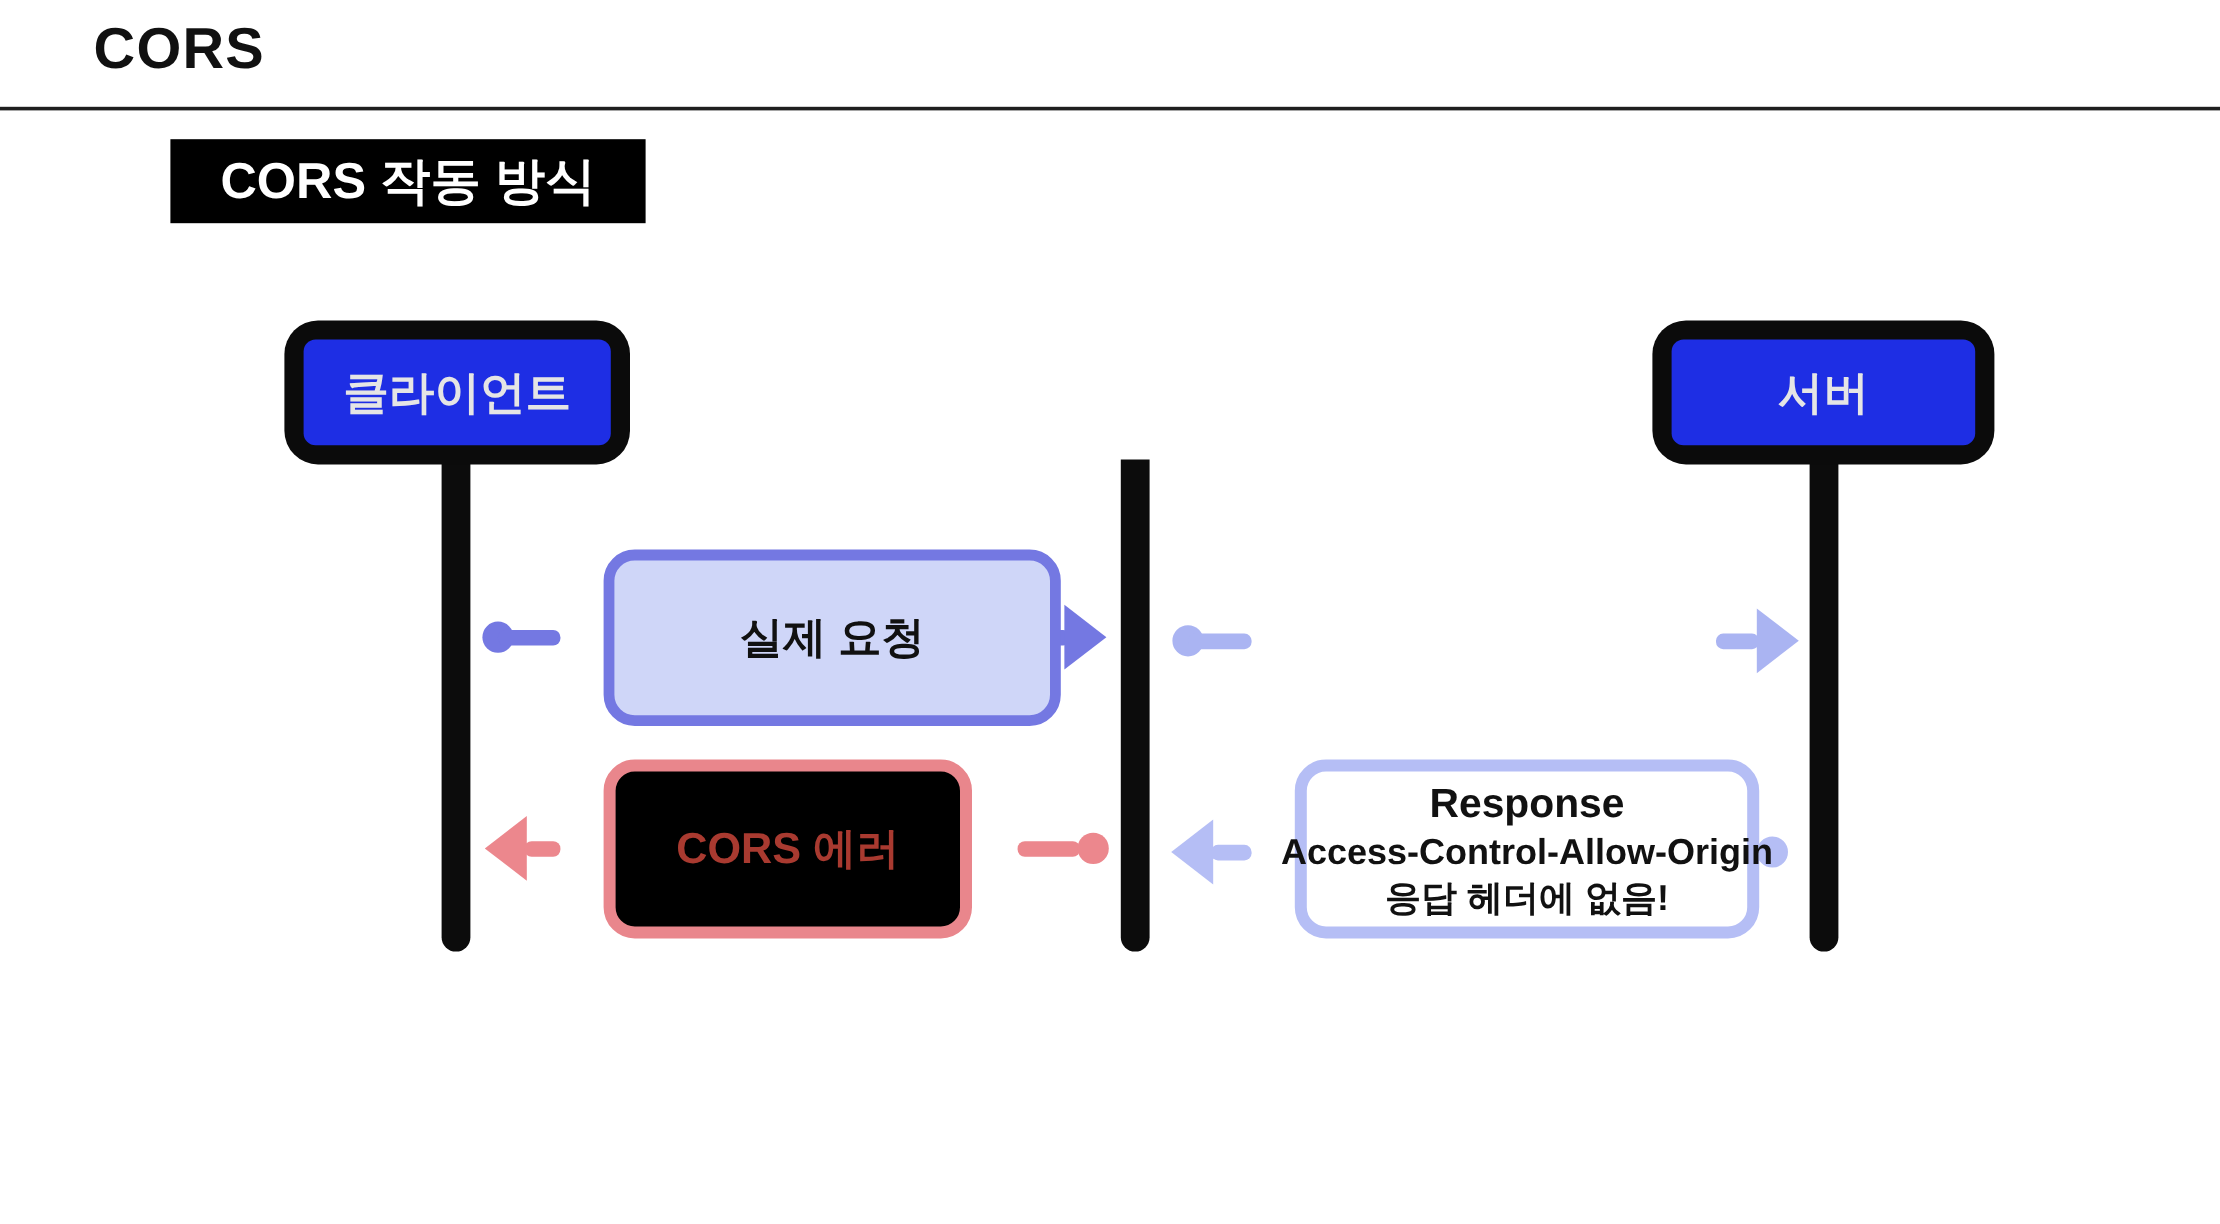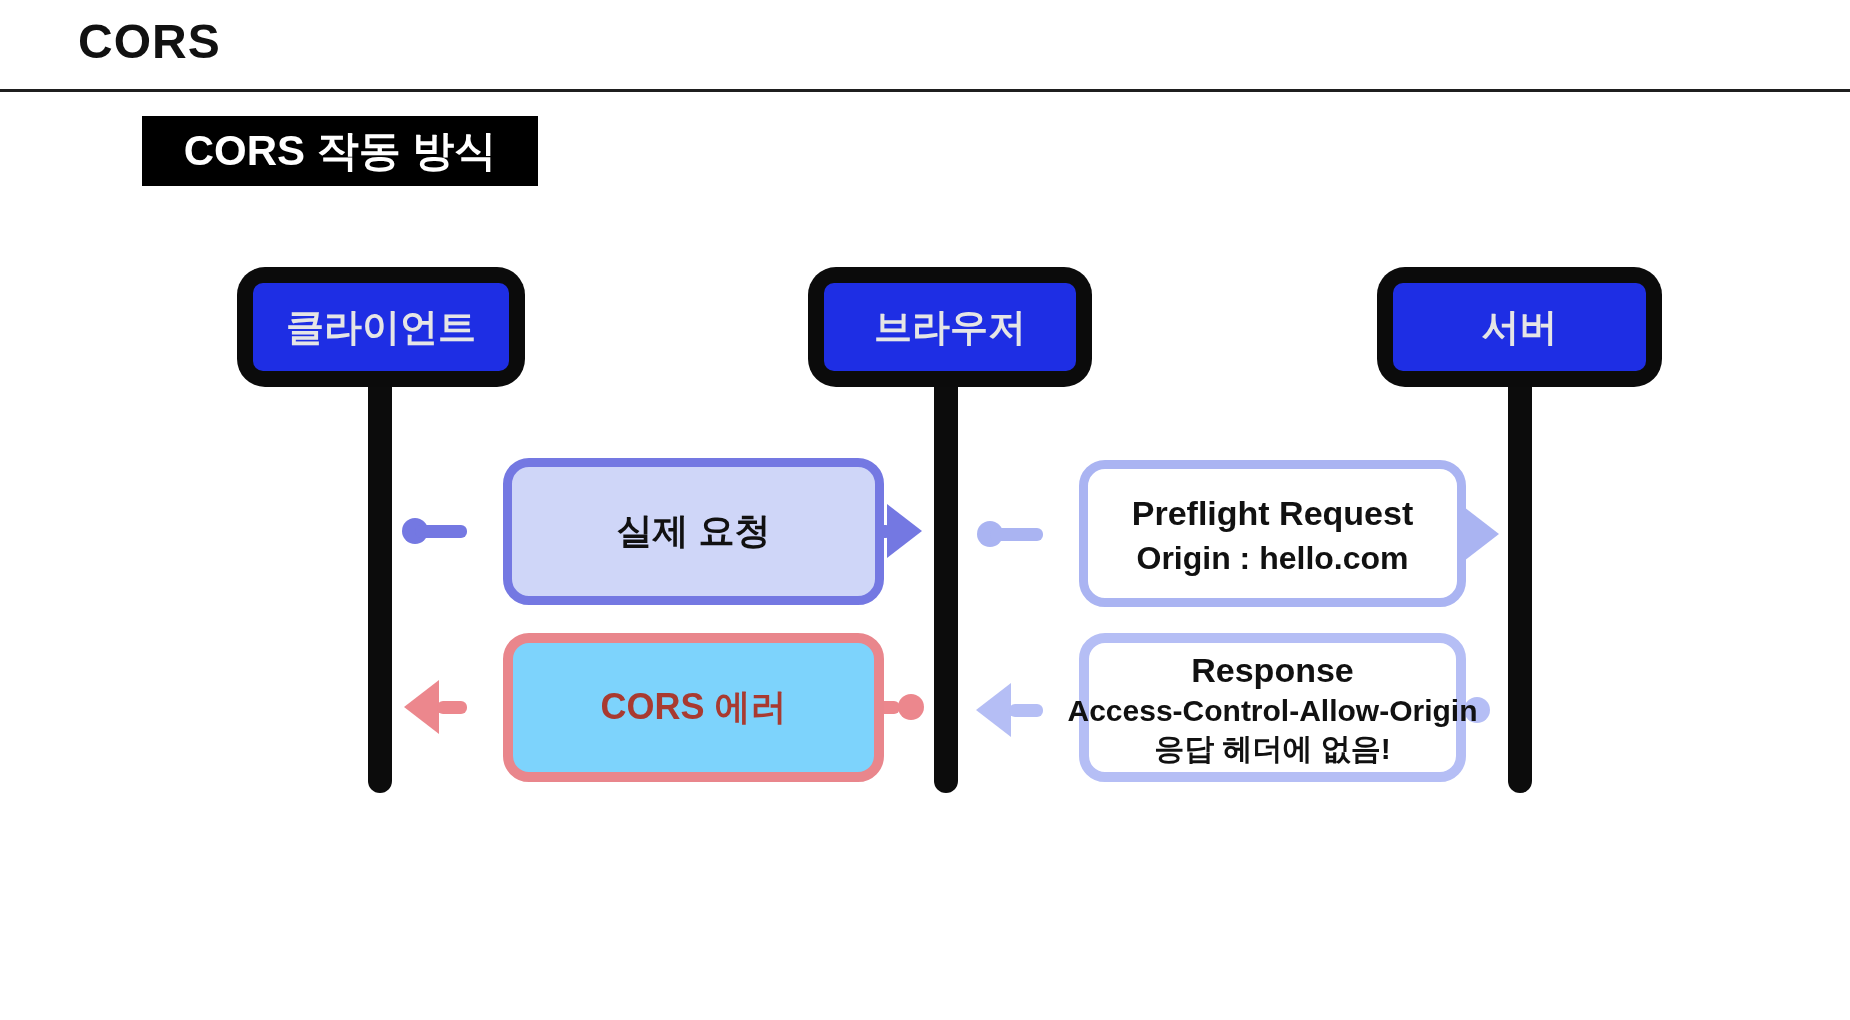--- a/index.html
+++ b/index.html
@@ -67,22 +67,22 @@
     left: 467px; top: 458px; width: 381px; height: 147px;
     background: #cfd6f8; border: 9px solid #7478e2;
   }
   .msg-box.preflight {
     left: 1043px; top: 460px; width: 387px; height: 147px;
     background: #ffffff; border: 9px solid #aab4f2;
   }
   .msg-box.preflight .line-lg { font-size: 34px; }
   .msg-box.preflight .line-md { font-size: 32px; }
   .msg-box.corserror {
-    left: 467px; top: 633px; width: 381px; height: 149px;
-    background: #7dd3fc; border: 10px solid #e9868c;
+    left: 467px; top: 633px; width: 307px; height: 149px;
+    background: #000000; border: 10px solid #e9868c;
     color: #a93a30;
   }
   .msg-box.response {
     left: 1043px; top: 633px; width: 387px; height: 149px;
     background: #ffffff; border: 10px solid #b5bef5;
   }
   .msg-box.response .line-lg { font-size: 34px; line-height: 1.3; }
   .msg-box.response .line-md { font-size: 30px; line-height: 1.25; }
 
   
@@ -131,43 +131,36 @@
     <span>CORS 작동 방식</span>
   </div>
 
   <div class="lifeline client"></div>
   <div class="lifeline browser"></div>
   <div class="lifeline server"></div>
 
   <div class="sign client">
     <div class="sign-inner">클라이언트</div>
   </div>
-  <div class="sign browser">
-    <div class="sign-inner">브라우저</div>
-  </div>
   <div class="sign server">
     <div class="sign-inner">서버</div>
   </div>
 
   <div class="dot d1"></div>
   <div class="shaft s1a c-blue"></div>
   <div class="shaft s1b c-blue"></div>
   <div class="ah right a1"></div>
   <div class="msg-box actual">
     <span class="line-lg">실제 요청</span>
   </div>
 
   <div class="dot d2"></div>
   <div class="shaft s2a c-peri"></div>
   <div class="shaft s2b c-peri"></div>
   <div class="ah right a2"></div>
-  <div class="msg-box preflight">
-    <span class="line-lg">Preflight Request</span>
-    <span class="line-md">Origin : hello.com</span>
-  </div>
 
   <div class="ah left a3"></div>
   <div class="shaft s3a c-salmon"></div>
   <div class="shaft s3b c-salmon"></div>
   <div class="dot d3"></div>
   <div class="msg-box corserror">
     <span class="line-lg">CORS 에러</span>
   </div>
 
   <div class="ah left a4"></div>

